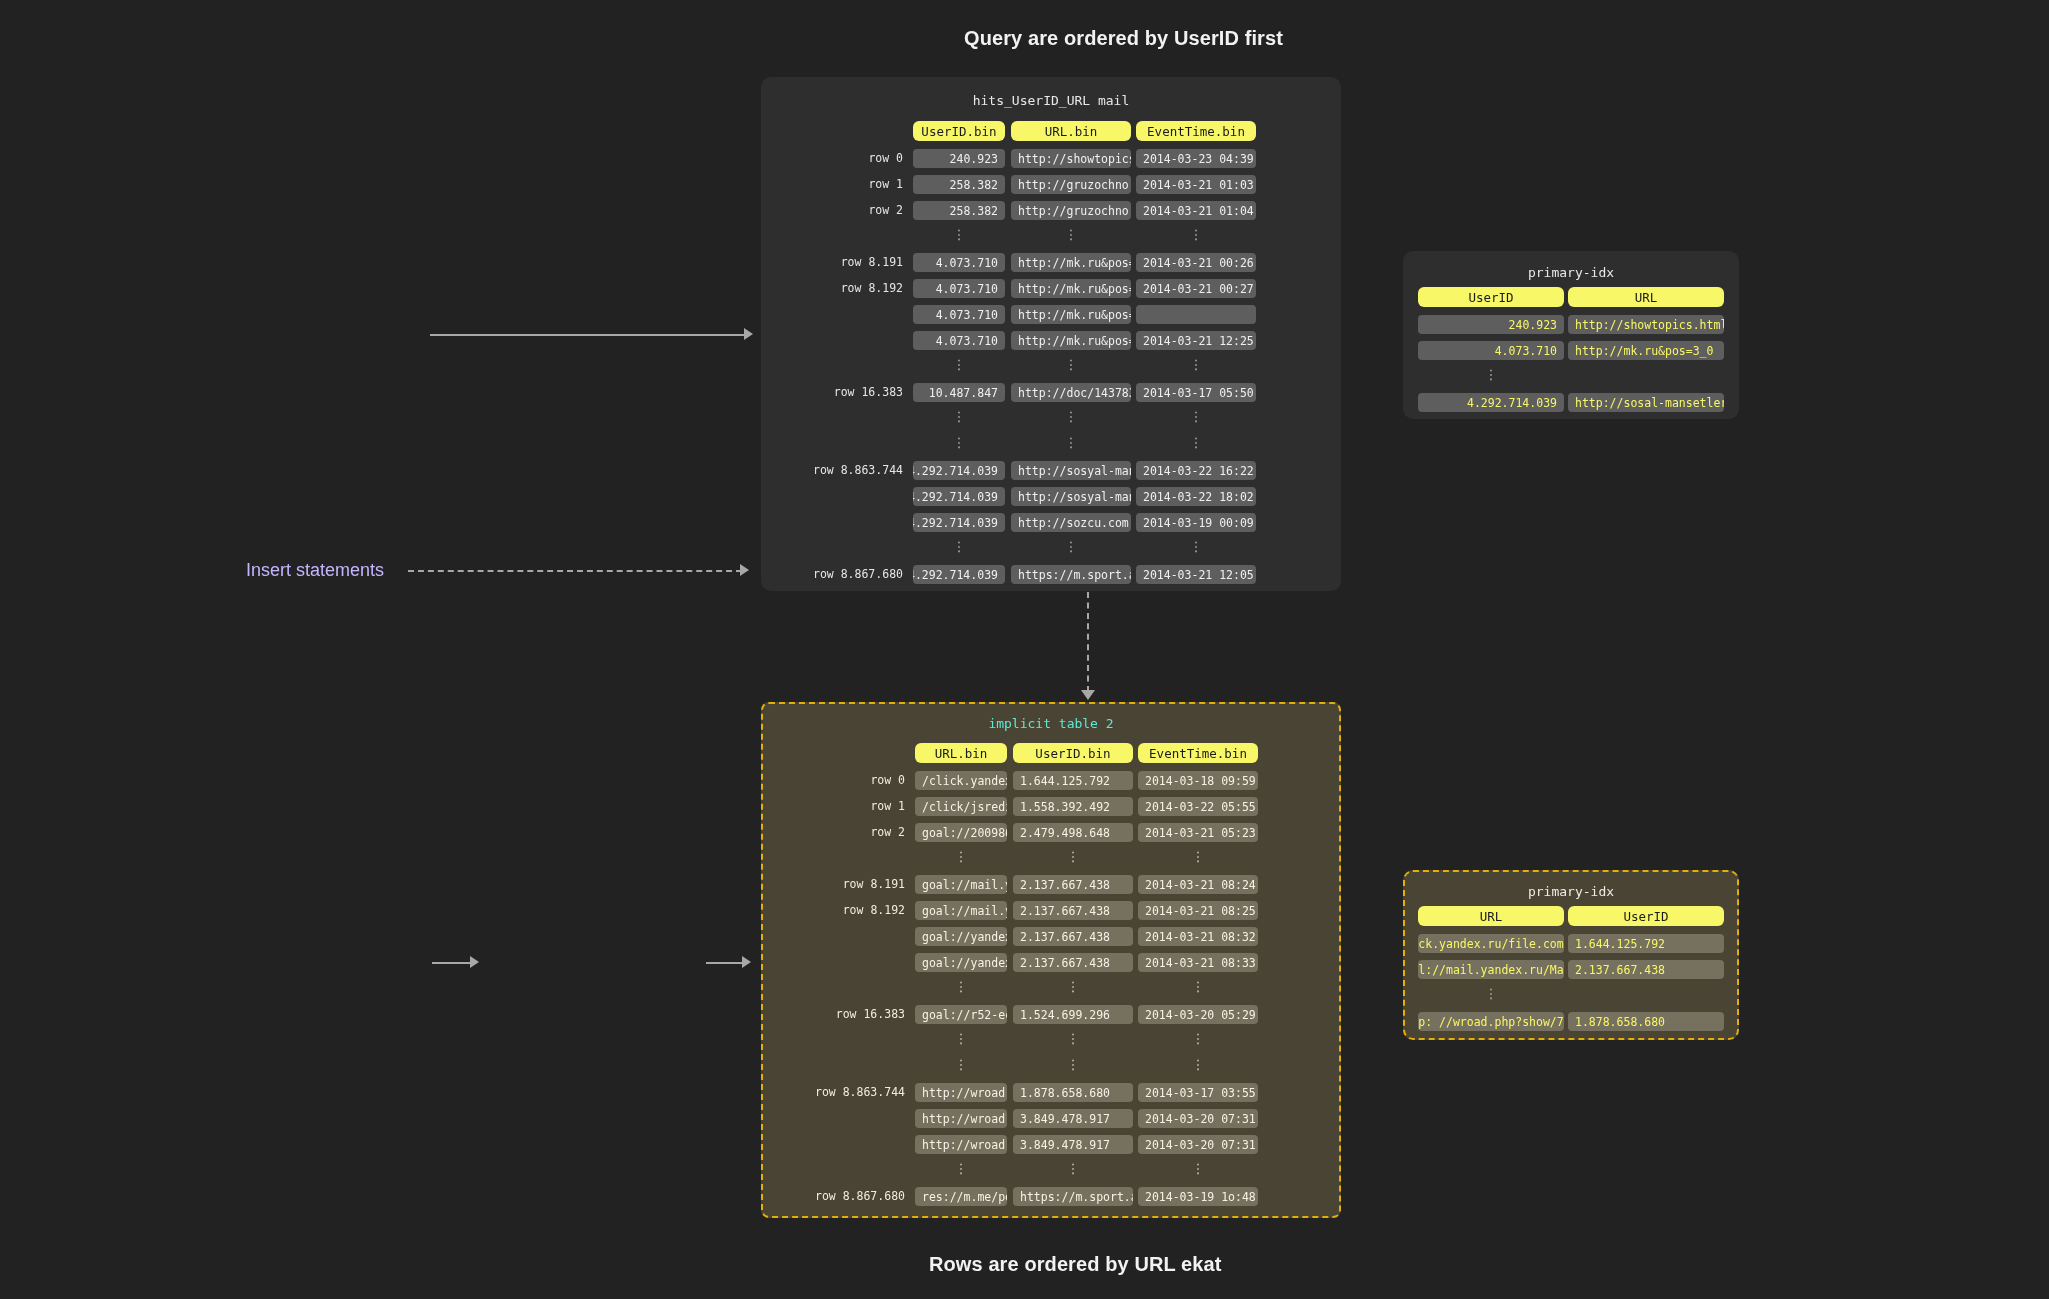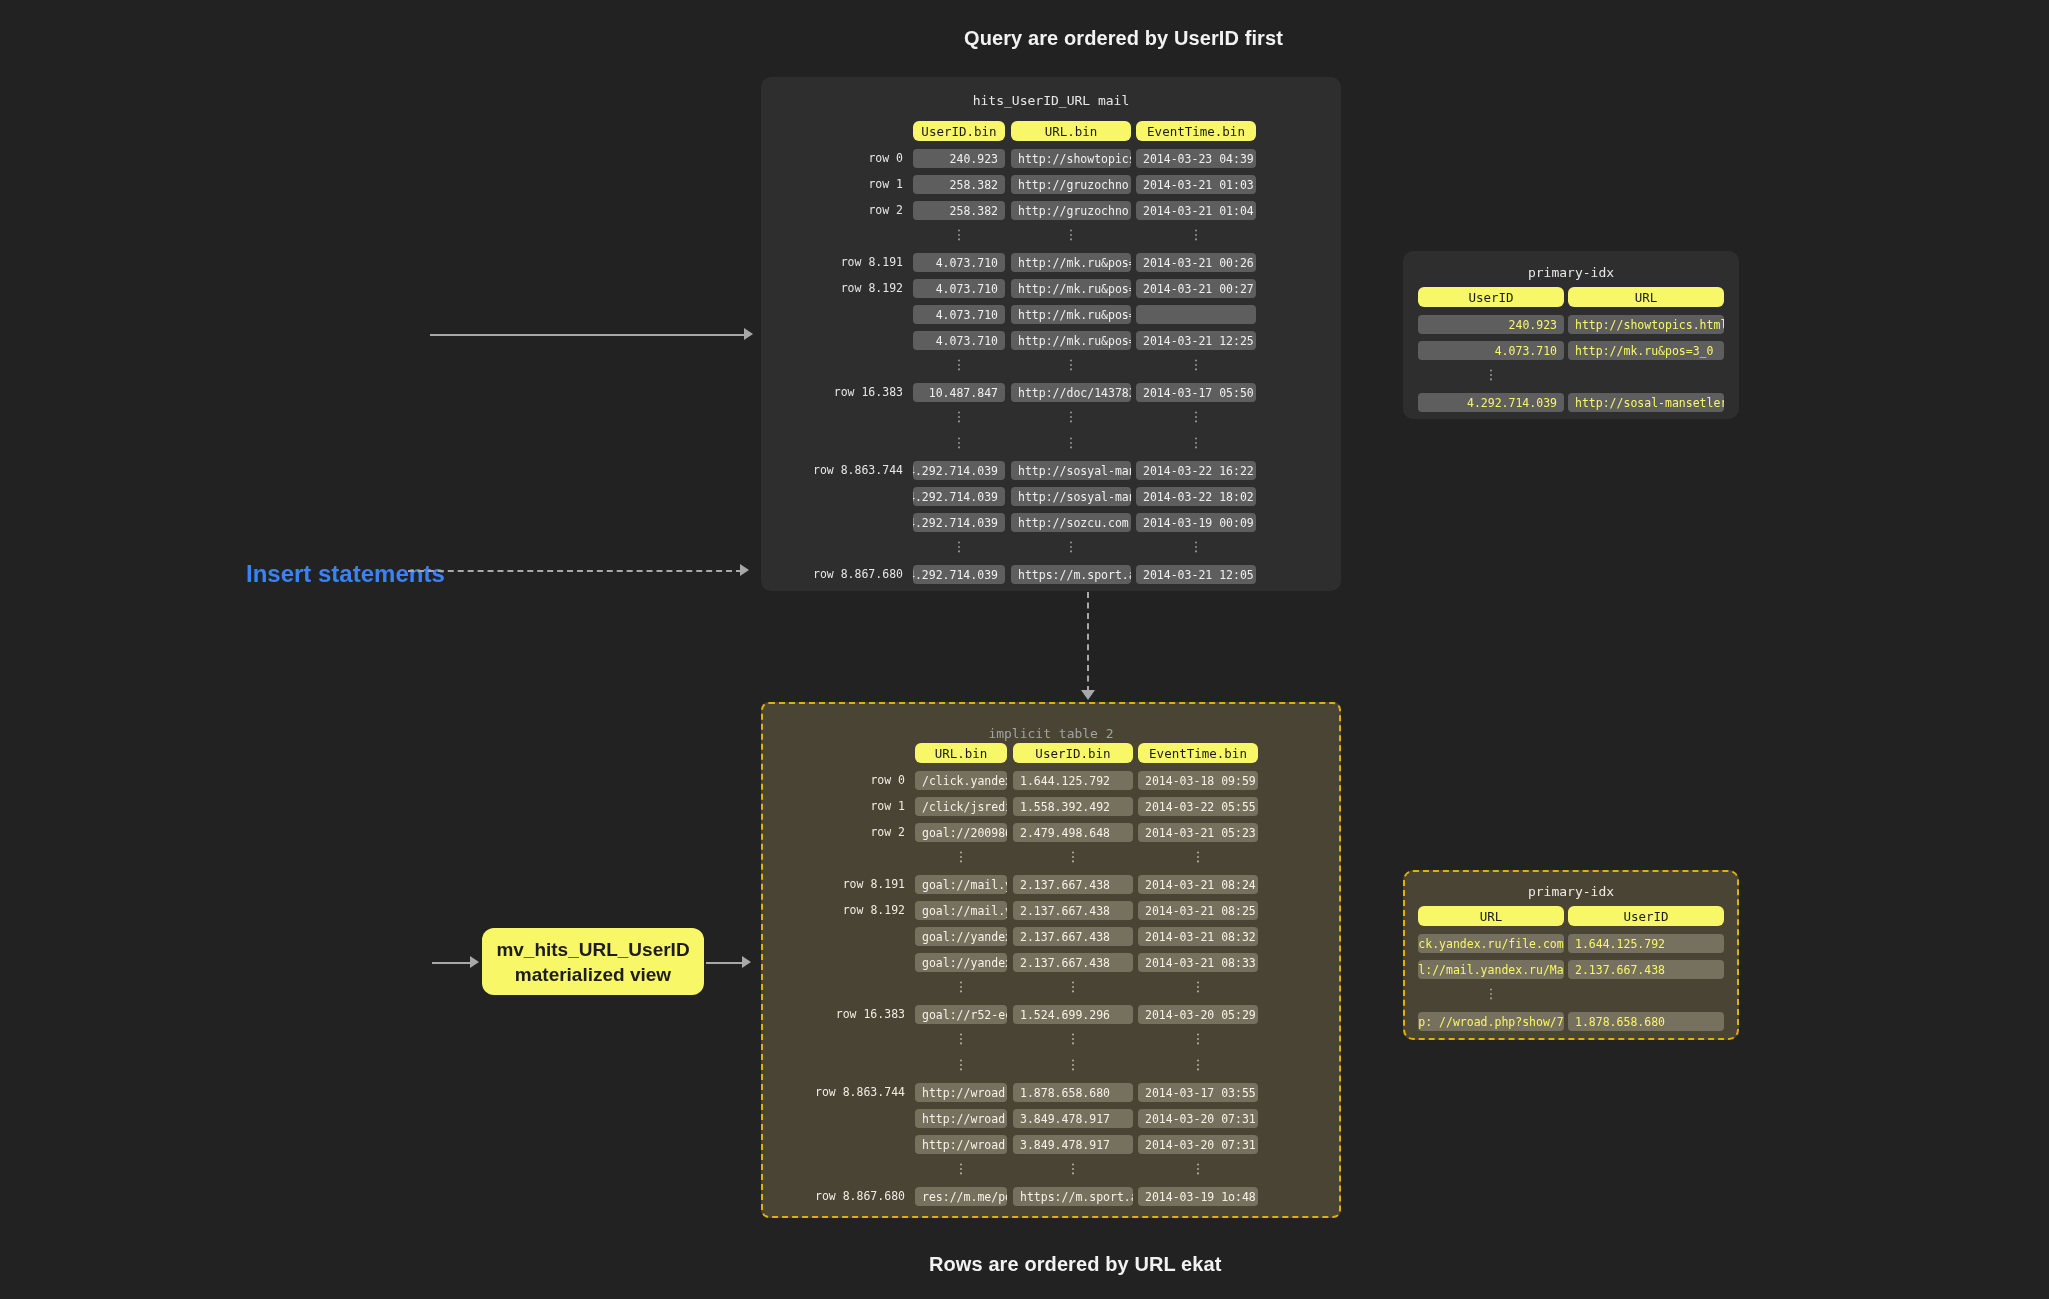--- a/index.html
+++ b/index.html
@@ -57,21 +57,21 @@
   }
   #table-main .ptitle{top:16px;}
 
   
   #table-implicit{
     left:761px;top:702px;width:580px;height:516px;
     background:#4a4435;
     border:2px dashed #e2b007;
     border-radius:8px;
   }
-  #table-implicit .ptitle{top:22px;color:#a3a3a3;}
+  #table-implicit .ptitle{top:12px;color:#5eead4;}
 
   
   .grid{position:absolute;left:0;top:0;right:0;bottom:0;}
   .hcell{
     position:absolute;
     background:#f8f768;
     border-radius:6px;
     font-family:"DejaVu Sans Mono", monospace;
     font-size:12.5px;
     color:#1b1b1b;
@@ -148,23 +148,23 @@
     box-sizing:border-box;
   }
   .callout.white{background:#ffffff;color:#1d1d1d;}
   .callout.yellow{background:#f8f768;color:#1d1d1d;}
   #callout-userid{left:205px;top:300px;width:225px;height:58px;}
   #callout-url{left:205px;top:933px;width:225px;height:58px;}
   #callout-mv{left:482px;top:928px;width:222px;height:67px;}
 
   .sidelabel{
     position:absolute;
-    color:#3b82f6;
-    font-size:24px;
-    font-weight:bold;
+    color:#c4b5fd;
+    font-size:18px;
+    font-weight:normal;
     white-space:nowrap;
   }
   #label-insert{left:246px;top:560px;}
 
   
   .arrow-line{
     position:absolute;
     height:0;
     border-top:2px solid #a8a8a8;
   }
@@ -359,26 +359,20 @@
         <div class="cell ctr" style="left: 13px; top: 88px; width: 146px; height: 19px;">goal://mail.yandex.ru/Ma...</div>
         <div class="cell txt" style="left: 163px; top: 88px; width: 156px; height: 19px;">2.137.667.438</div>
         <div class="vdots" style="left: 13px; top: 115px; width: 146px;">⋮</div>
         <div class="cell ctr" style="left: 13px; top: 140px; width: 146px; height: 19px;">http: //wroad.php?show/7...</div>
         <div class="cell txt" style="left: 163px; top: 140px; width: 156px; height: 19px;">1.878.658.680</div>
       </div>
   </div>
 
 
 
-  <div class="callout yellow" id="callout-mv">
-    <span>
-      <span>mv_hits_URL_UserID</span><br>
-      <span>materialized view</span>
-    </span>
-  </div>
 
   <div class="sidelabel" id="label-insert">Insert statements</div>
 
   <div class="arrow-line" style="left:430px;top:334px;width:316px;"></div>
   <div class="arrow-head-r" style="left:744px;top:328px;"></div>
 
   <div class="arrow-line dashed" style="left:408px;top:570px;width:334px;"></div>
   <div class="arrow-head-r" style="left:740px;top:564px;"></div>
 
   <div class="arrow-line" style="left:432px;top:962px;width:40px;"></div>

